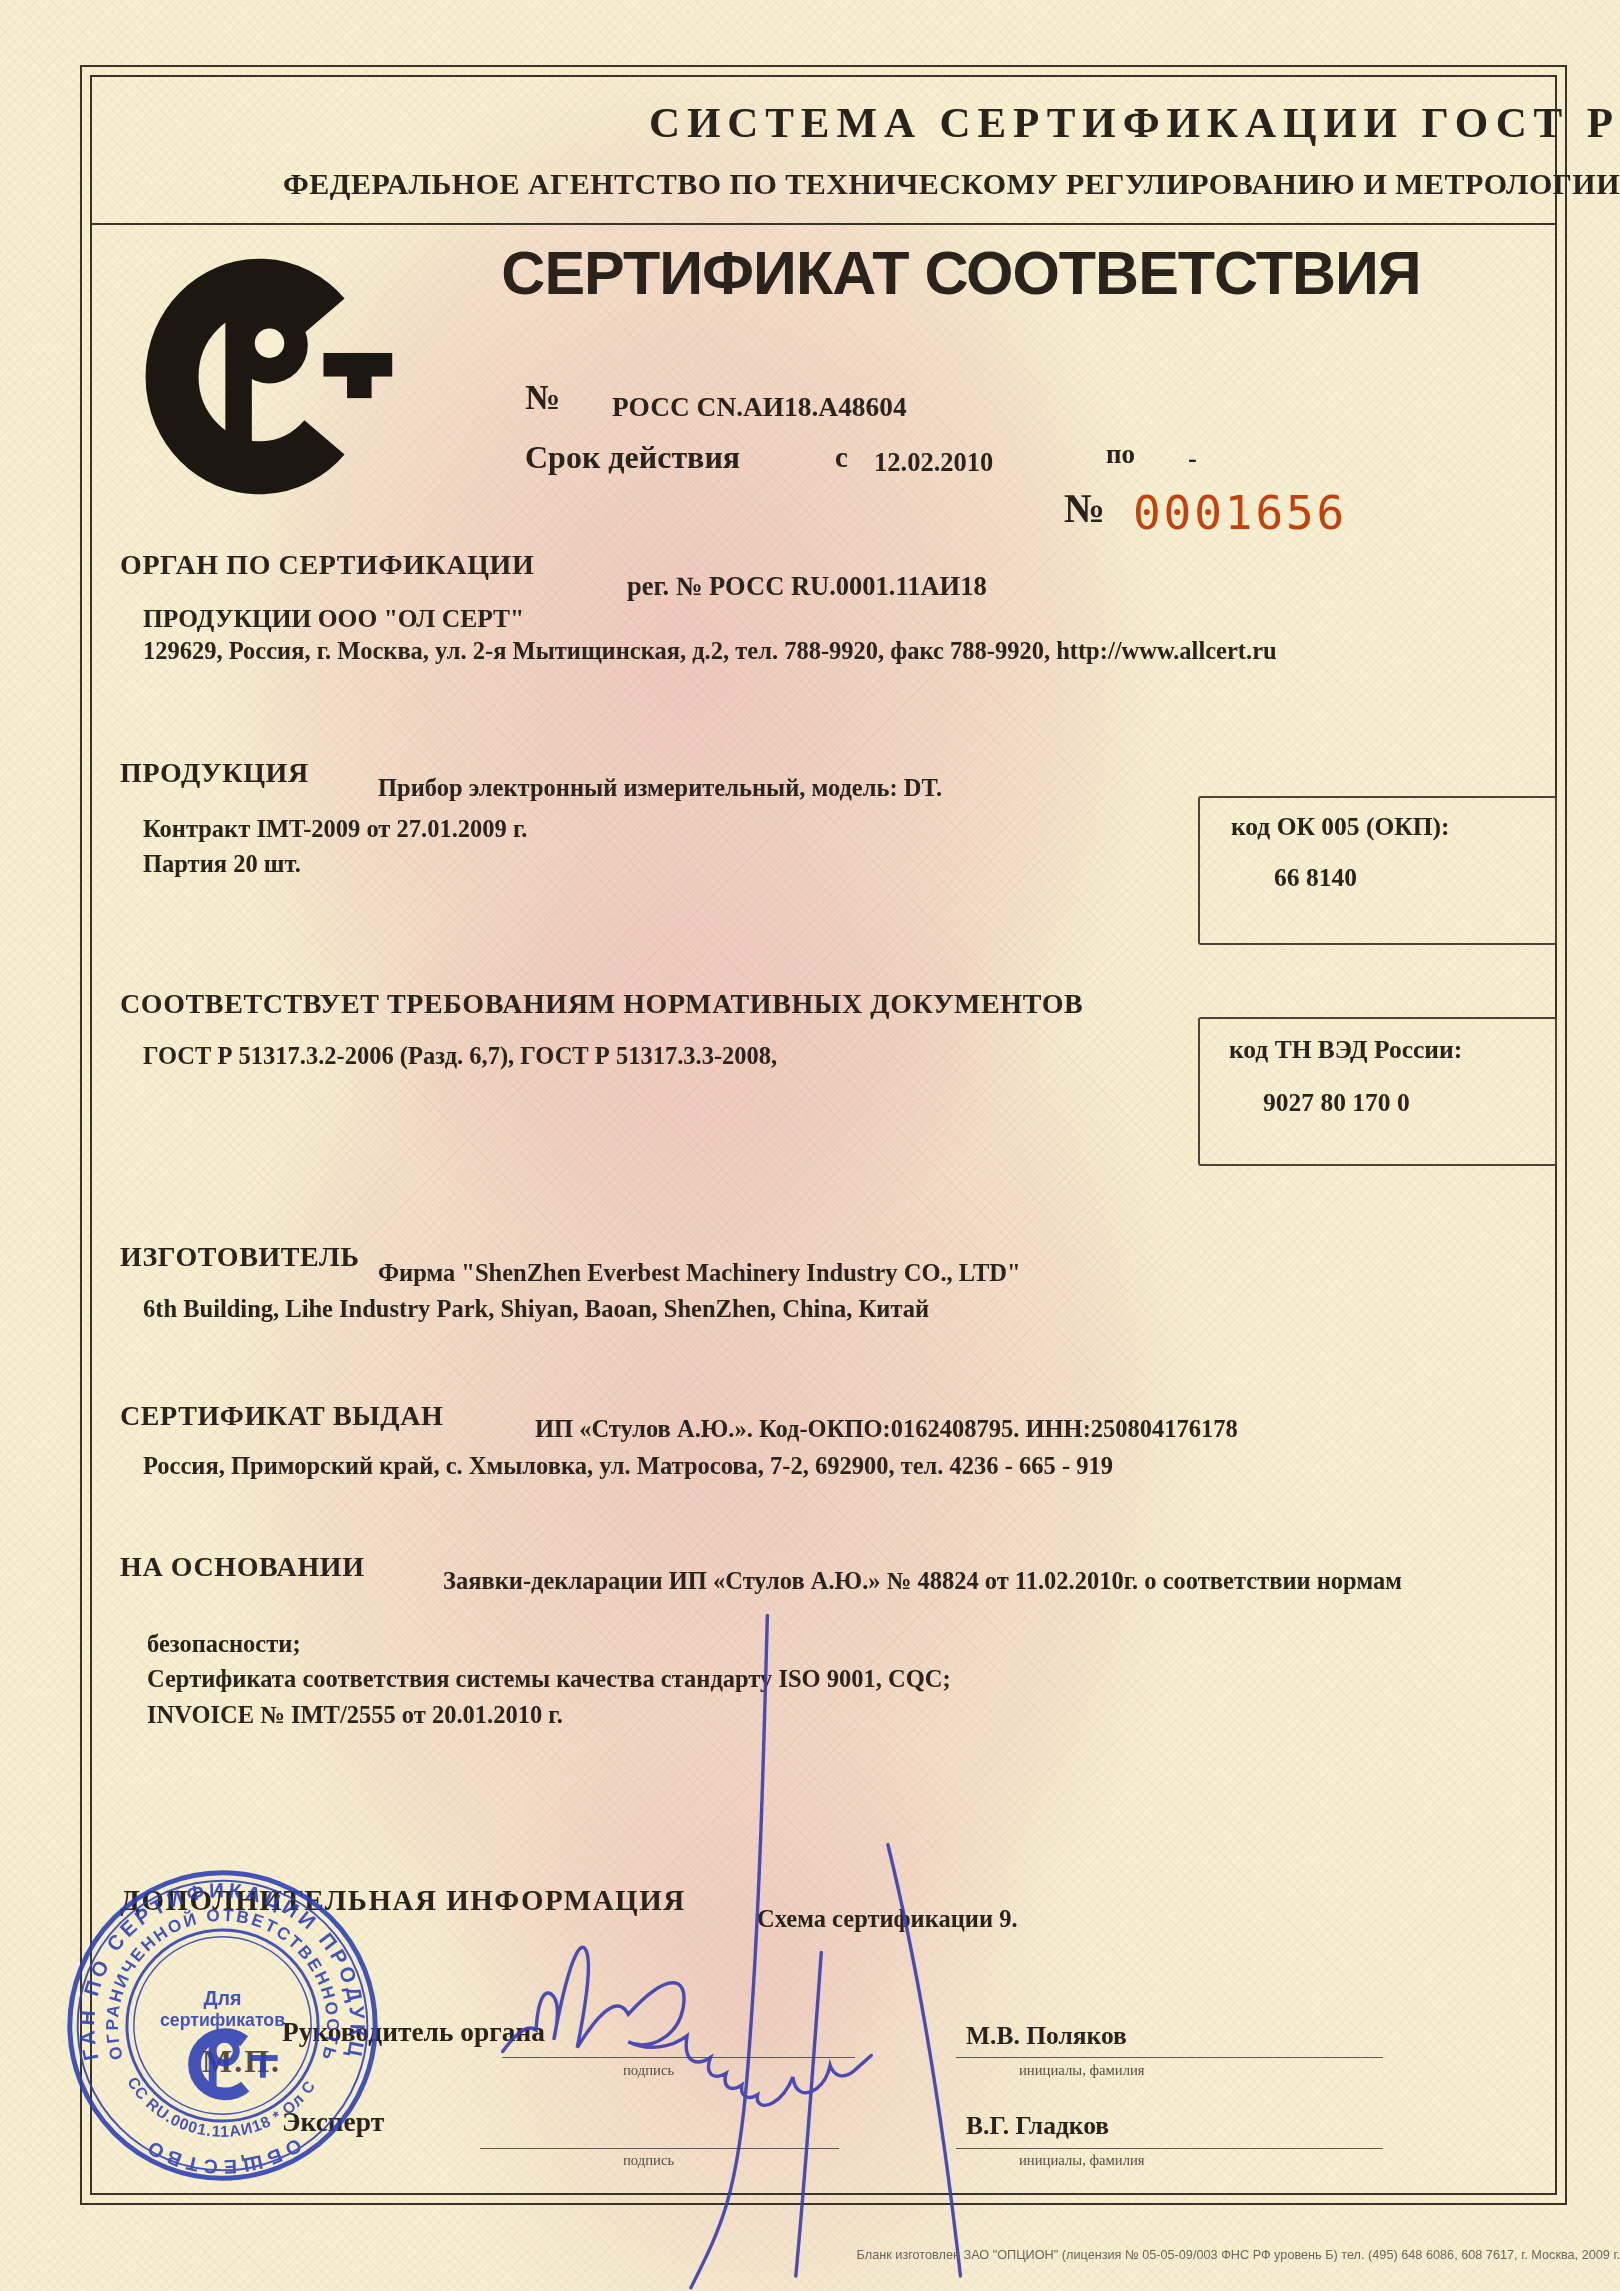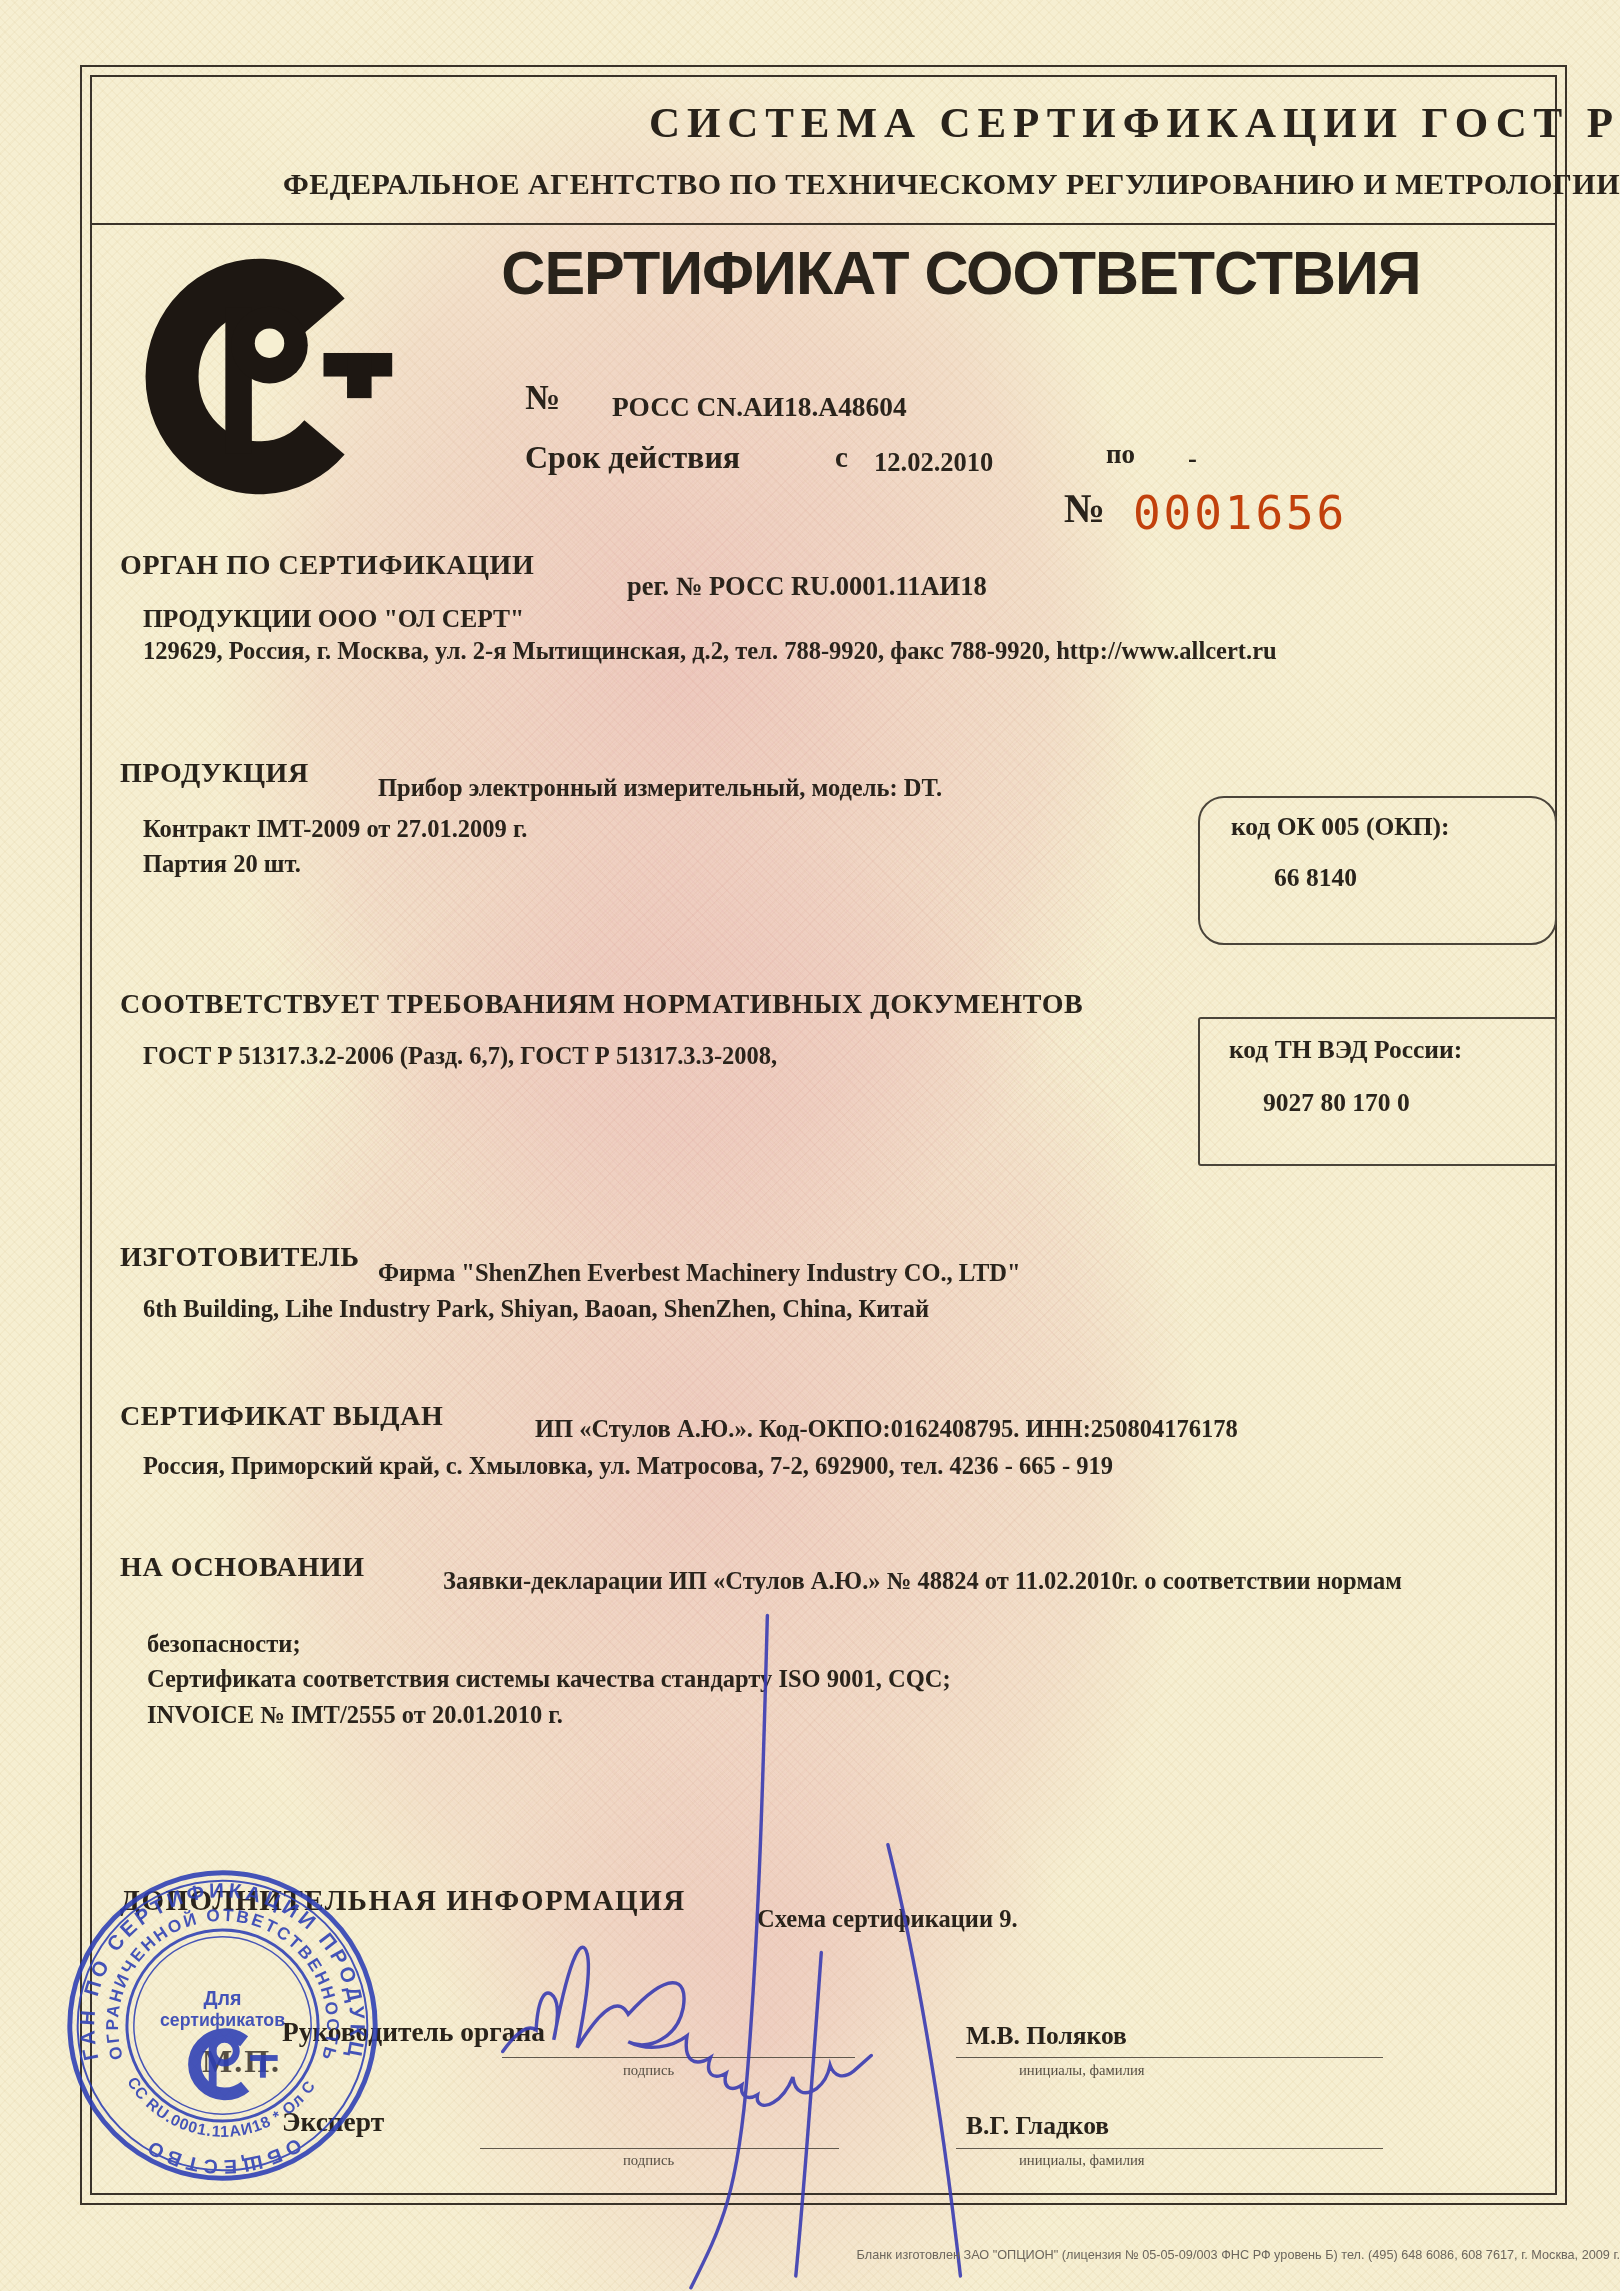--- a/index.html
+++ b/index.html
@@ -89,21 +89,21 @@
 
   <div class="abs lbl" style="left:120px; top:549px;">ОРГАН ПО СЕРТИФИКАЦИИ</div>
   <div class="abs val" style="left:627px; top:571px; font-size:26.5px;">рег. № РОСС RU.0001.11АИ18</div>
   <div class="abs val" style="left:143px; top:604px; font-size:25.5px;">ПРОДУКЦИИ ООО "ОЛ СЕРТ"</div>
   <div class="abs val" style="left:143px; top:637px;">129629, Россия, г. Москва, ул. 2-я Мытищинская, д.2, тел. 788-9920, факс 788-9920, http://www.allcert.ru</div>
 
   <div class="abs lbl" style="left:120px; top:757px;">ПРОДУКЦИЯ</div>
   <div class="abs val" style="left:378px; top:774px;">Прибор электронный измерительный, модель: DT.</div>
   <div class="abs val" style="left:143px; top:815px;">Контракт IMT-2009 от 27.01.2009 г.</div>
   <div class="abs val" style="left:143px; top:850px;">Партия 20 шт.</div>
-  <div class="box" style="left:1198px; top:796px; width:359px; height:149px;border-radius:26px;">
+  <div class="box" style="left:1198px; top:796px; width:359px; height:149px;">
     <div class="boxlbl" style="margin:13.7px 0 0 31px;">код ОК 005 (ОКП):</div>
     <div class="boxlbl" style="margin:21.6px 0 0 74px;">66 8140</div>
   </div>
 
   <div class="abs lbl" style="left:120px; top:988px;">СООТВЕТСТВУЕТ ТРЕБОВАНИЯМ НОРМАТИВНЫХ ДОКУМЕНТОВ</div>
   <div class="abs val" style="left:143px; top:1042px;">ГОСТ Р 51317.3.2-2006 (Разд. 6,7), ГОСТ Р 51317.3.3-2008,</div>
   <div class="box" style="left:1198px; top:1017px; width:359px; height:149px;">
     <div class="boxlbl" style="margin:15.7px 0 0 29px;">код ТН ВЭД России:</div>
     <div class="boxlbl" style="margin:23.5px 0 0 63px;">9027 80 170 0</div>
   </div>

